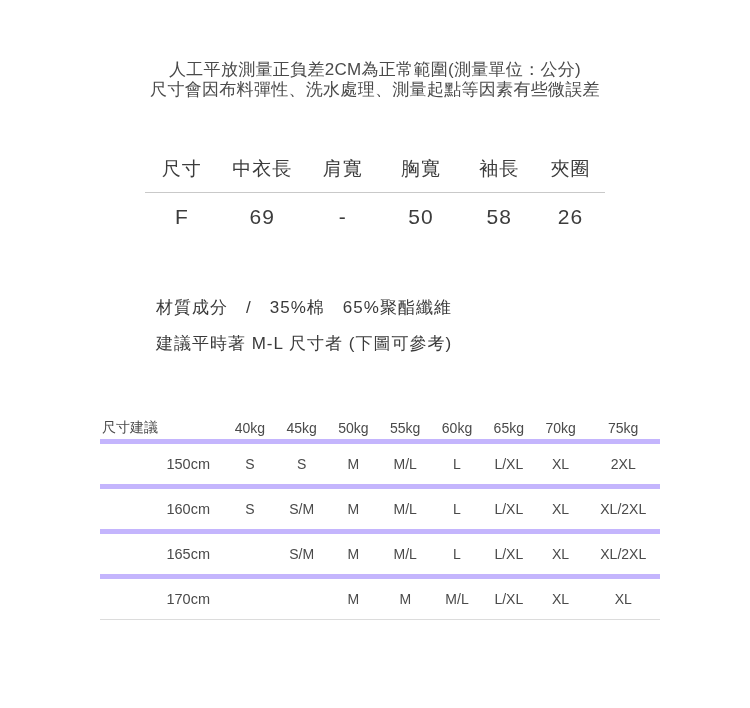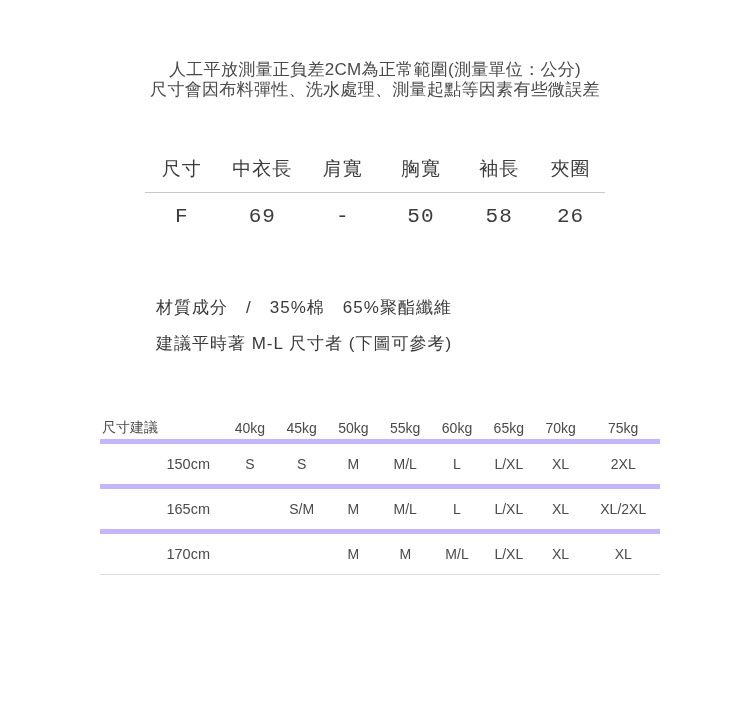--- a/index.html
+++ b/index.html
@@ -34,21 +34,20 @@
   
   .size-table {
     position: absolute;
     top: 152px;
     left: 145px;
     width: 460px;
   }
   .size-table table {
     border-collapse: collapse;
     width: 100%;
-    font-family: Liberation Mono, monospace;
   }
   .size-table th, .size-table td {
     text-align: center;
     font-weight: normal;
     color: #3c3c3c;
   }
   .size-table thead th {
     font-size: 19px;
     padding: 4px 0 10px 0;
     letter-spacing: 1px;
@@ -186,20 +185,31 @@
         <td>S</td>
         <td>S</td>
         <td>M</td>
         <td>M/L</td>
         <td>L</td>
         <td>L/XL</td>
         <td>XL</td>
         <td>2XL</td>
       </tr>
       <tr>
+        <td class="rowhead">160cm</td>
+        <td>S</td>
+        <td>S/M</td>
+        <td>M</td>
+        <td>M/L</td>
+        <td>L</td>
+        <td>L/XL</td>
+        <td>XL</td>
+        <td>XL/2XL</td>
+      </tr>
+      <tr>
         <td class="rowhead">165cm</td>
         <td></td>
         <td>S/M</td>
         <td>M</td>
         <td>M/L</td>
         <td>L</td>
         <td>L/XL</td>
         <td>XL</td>
         <td>XL/2XL</td>
       </tr>

